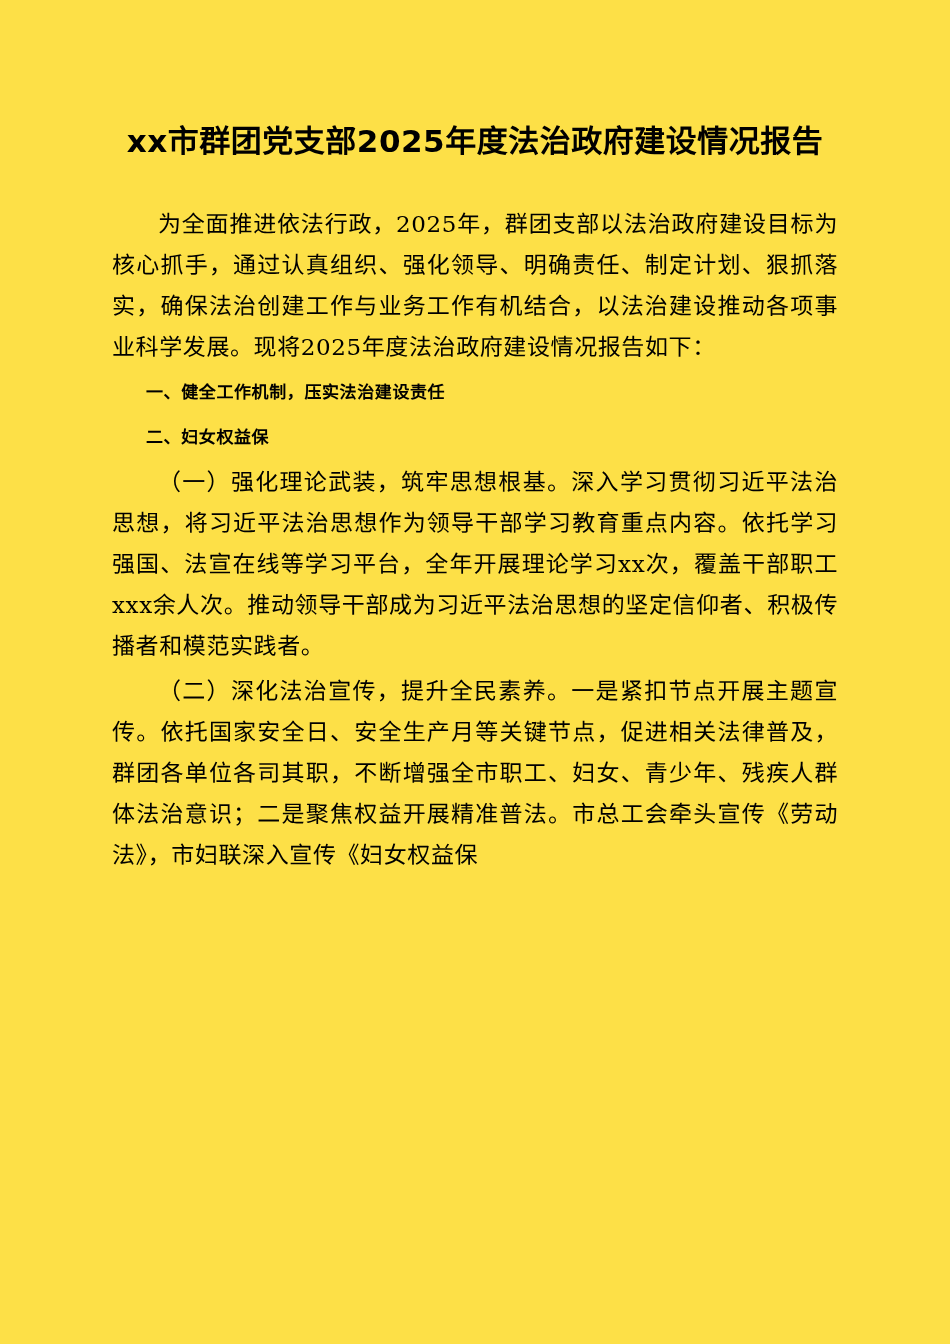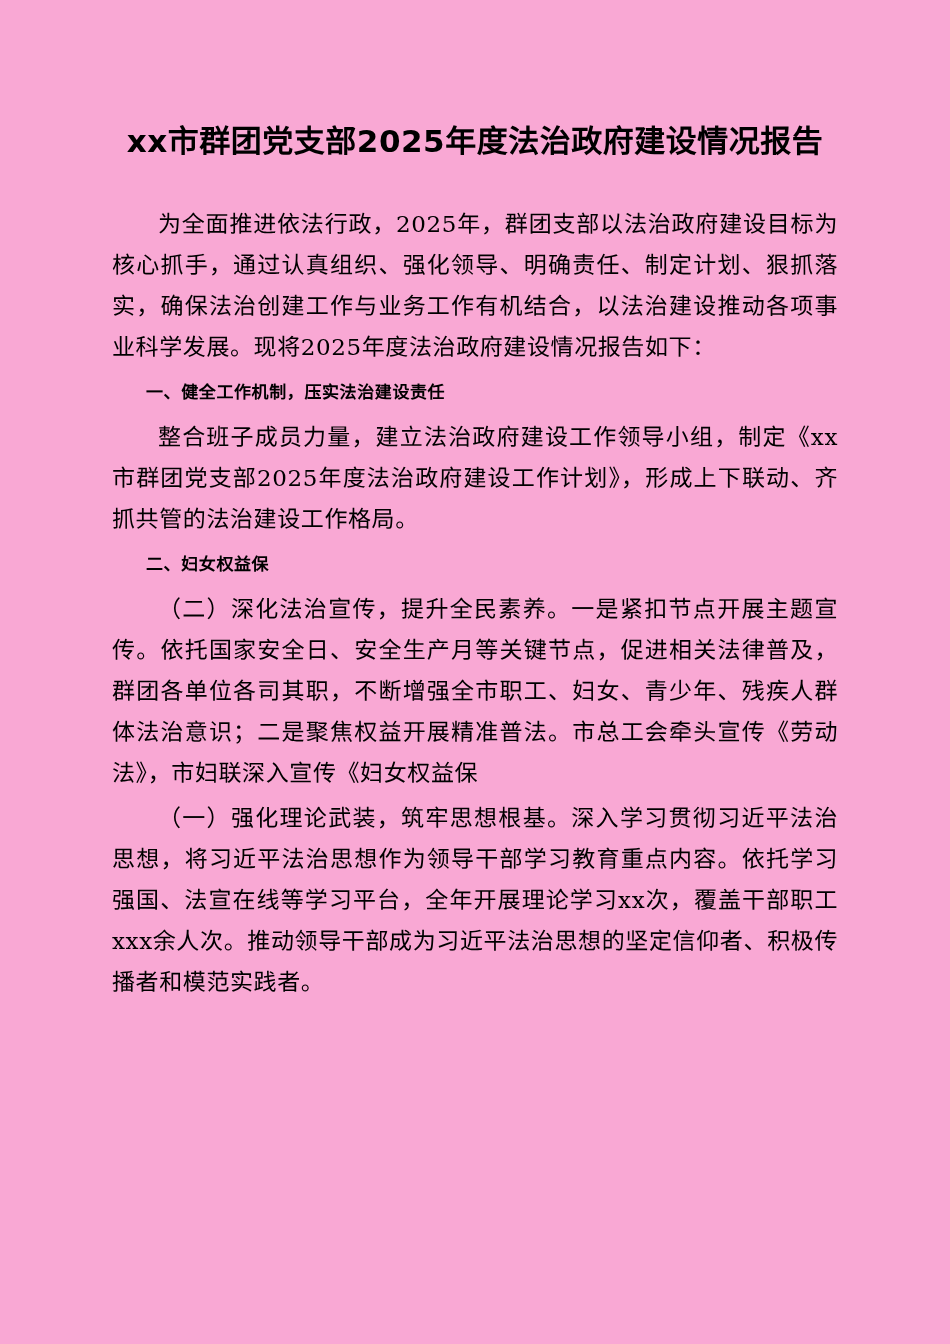--- a/index.html
+++ b/index.html
@@ -12,21 +12,21 @@
     height: 1344px;
     font-family: "DejaVu Serif", "Liberation Serif", serif;
     color: #000000;
     overflow: hidden;
   }
   .page {
     box-sizing: border-box;
     width: 950px;
     height: 1344px;
     padding: 118px 112px 0 112px;
-    background: #f9a8d4;
+    background: #fde047;
   }
   .doc-title {
     font-family: "DejaVu Sans", "Liberation Sans", sans-serif;
     font-weight: bold;
     font-size: 31px;
     line-height: 46px;
     text-align: center;
     letter-spacing: 0.5px;
     margin: 0 0 40px 0;
     color: #000;
@@ -57,21 +57,20 @@
 <body>
 
 <div class="page">
 
   <h1 class="doc-title">xx市群团党支部2025年度法治政府建设情况报告</h1>
 
   <p class="para">为全面推进依法行政，2025年，群团支部以法治政府建设目标为核心抓手，通过认真组织、强化领导、明确责任、制定计划、狠抓落实，确保法治创建工作与业务工作有机结合，以法治建设推动各项事业科学发展。现将2025年度法治政府建设情况报告如下：</p>
 
   <p class="heading">一、健全工作机制，压实法治建设责任</p>
 
-  <p class="para">整合班子成员力量，建立法治政府建设工作领导小组，制定《xx市群团党支部2025年度法治政府建设工作计划》，形成上下联动、齐抓共管的法治建设工作格局。</p>
 
   <p class="heading">二、妇女权益保</p>
 
+  <p class="para">（一）强化理论武装，筑牢思想根基。深入学习贯彻习近平法治思想，将习近平法治思想作为领导干部学习教育重点内容。依托学习强国、法宣在线等学习平台，全年开展理论学习xx次，覆盖干部职工xxx余人次。推动领导干部成为习近平法治思想的坚定信仰者、积极传播者和模范实践者。</p>
+
   <p class="para">（二）深化法治宣传，提升全民素养。一是紧扣节点开展主题宣传。依托国家安全日、安全生产月等关键节点，促进相关法律普及，群团各单位各司其职，不断增强全市职工、妇女、青少年、残疾人群体法治意识；二是聚焦权益开展精准普法。市总工会牵头宣传《劳动法》，市妇联深入宣传《妇女权益保</p>
-
-  <p class="para">（一）强化理论武装，筑牢思想根基。深入学习贯彻习近平法治思想，将习近平法治思想作为领导干部学习教育重点内容。依托学习强国、法宣在线等学习平台，全年开展理论学习xx次，覆盖干部职工xxx余人次。推动领导干部成为习近平法治思想的坚定信仰者、积极传播者和模范实践者。</p>
 
 </div>
 
 </body></html>

